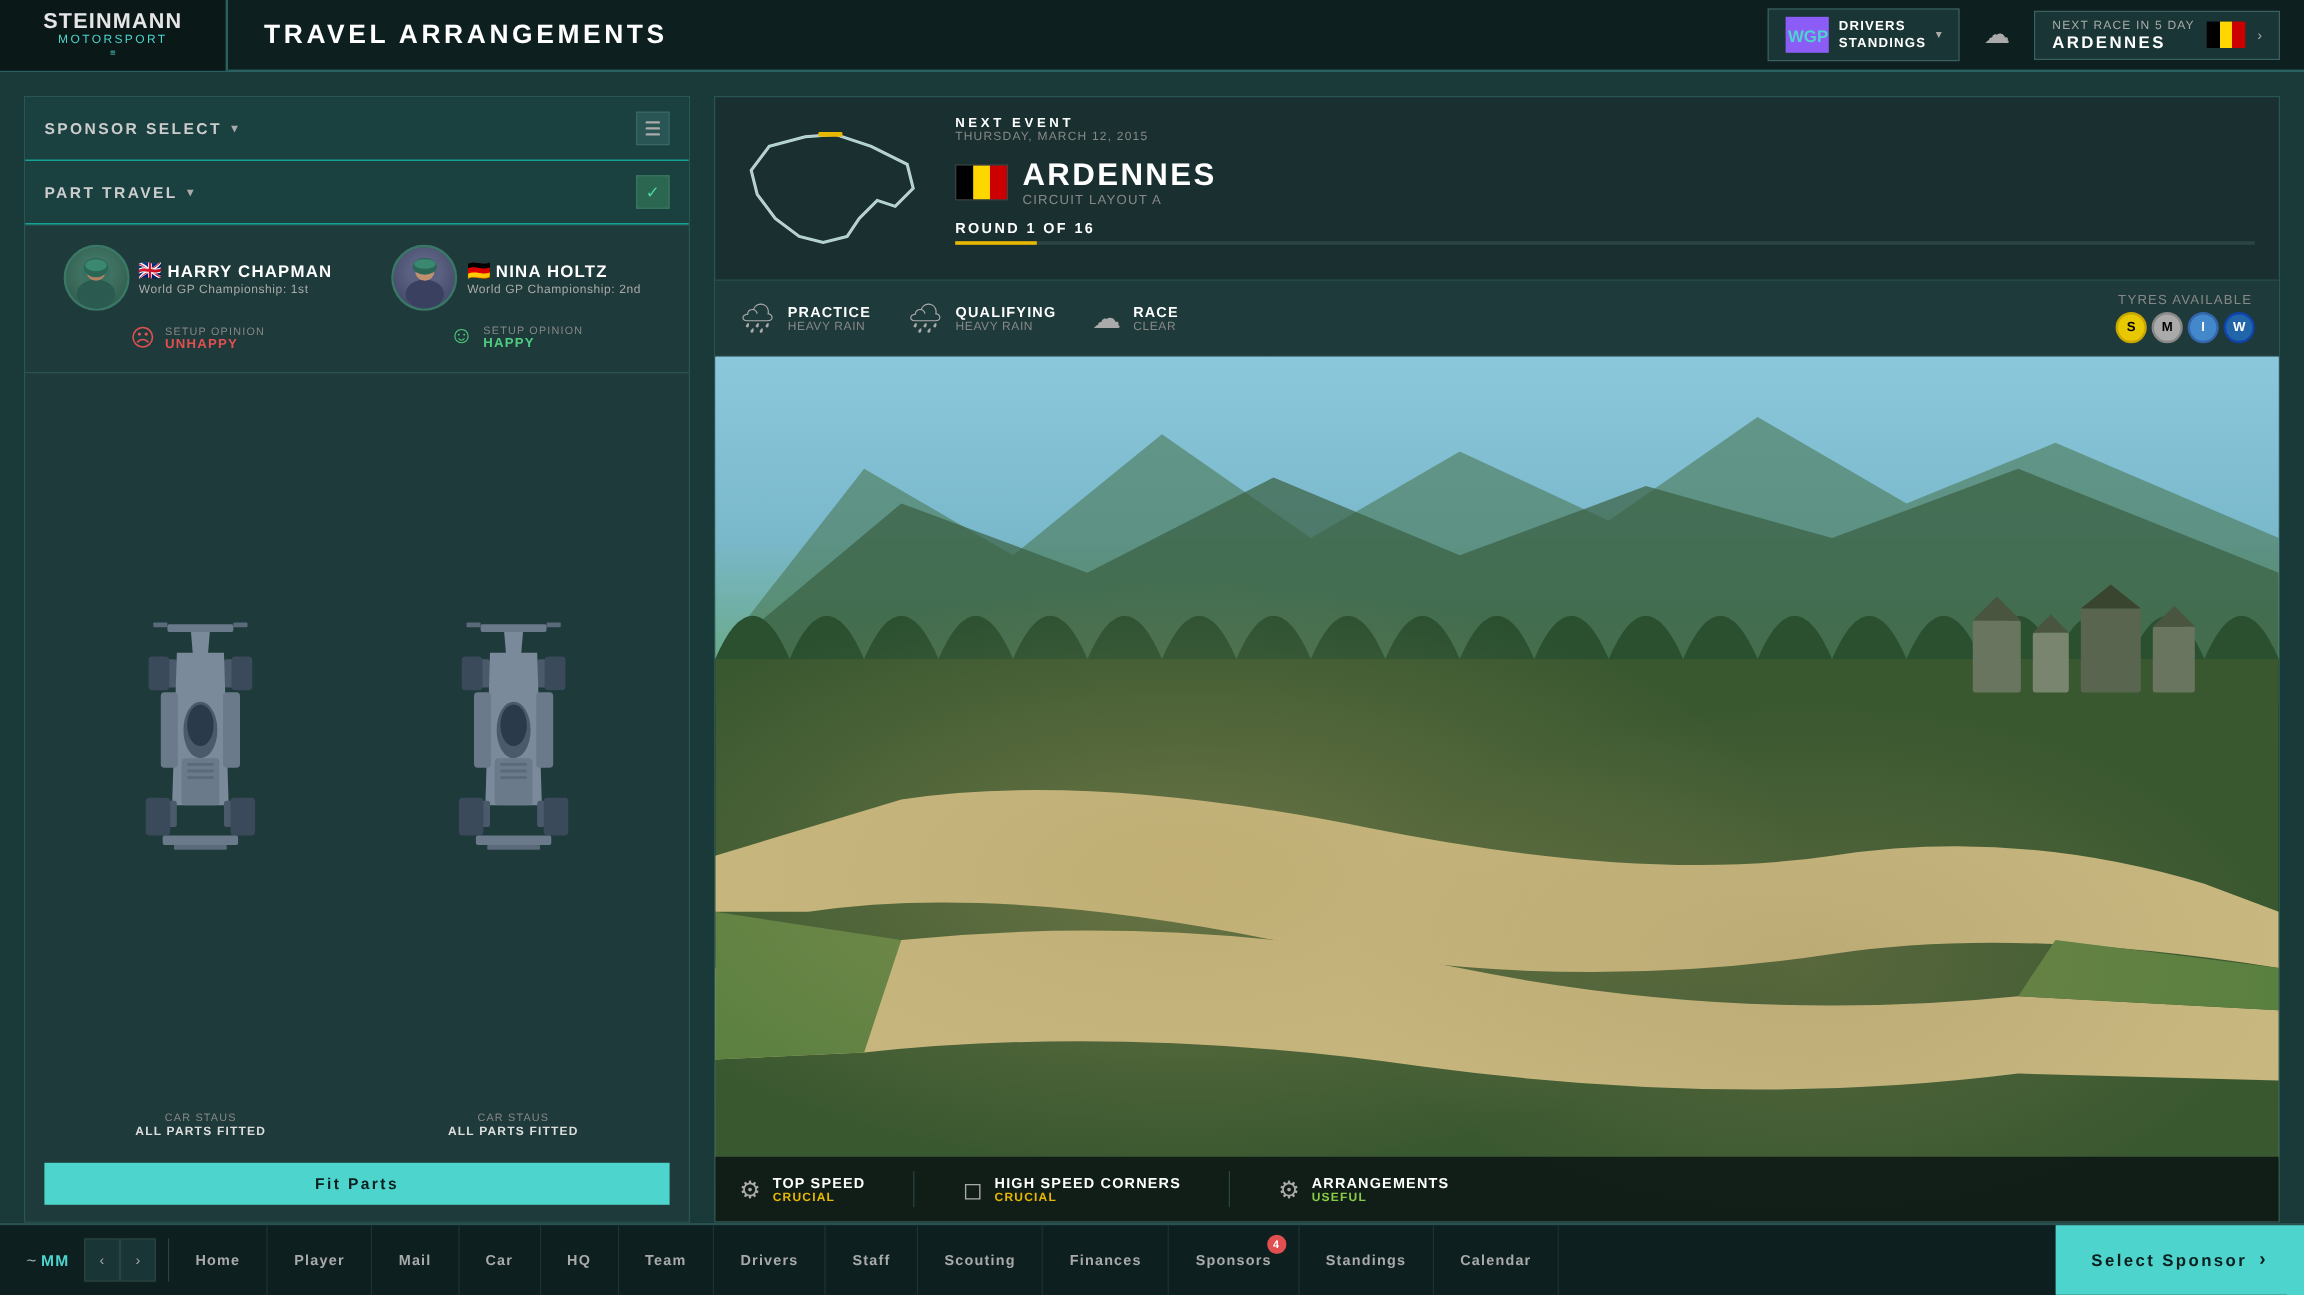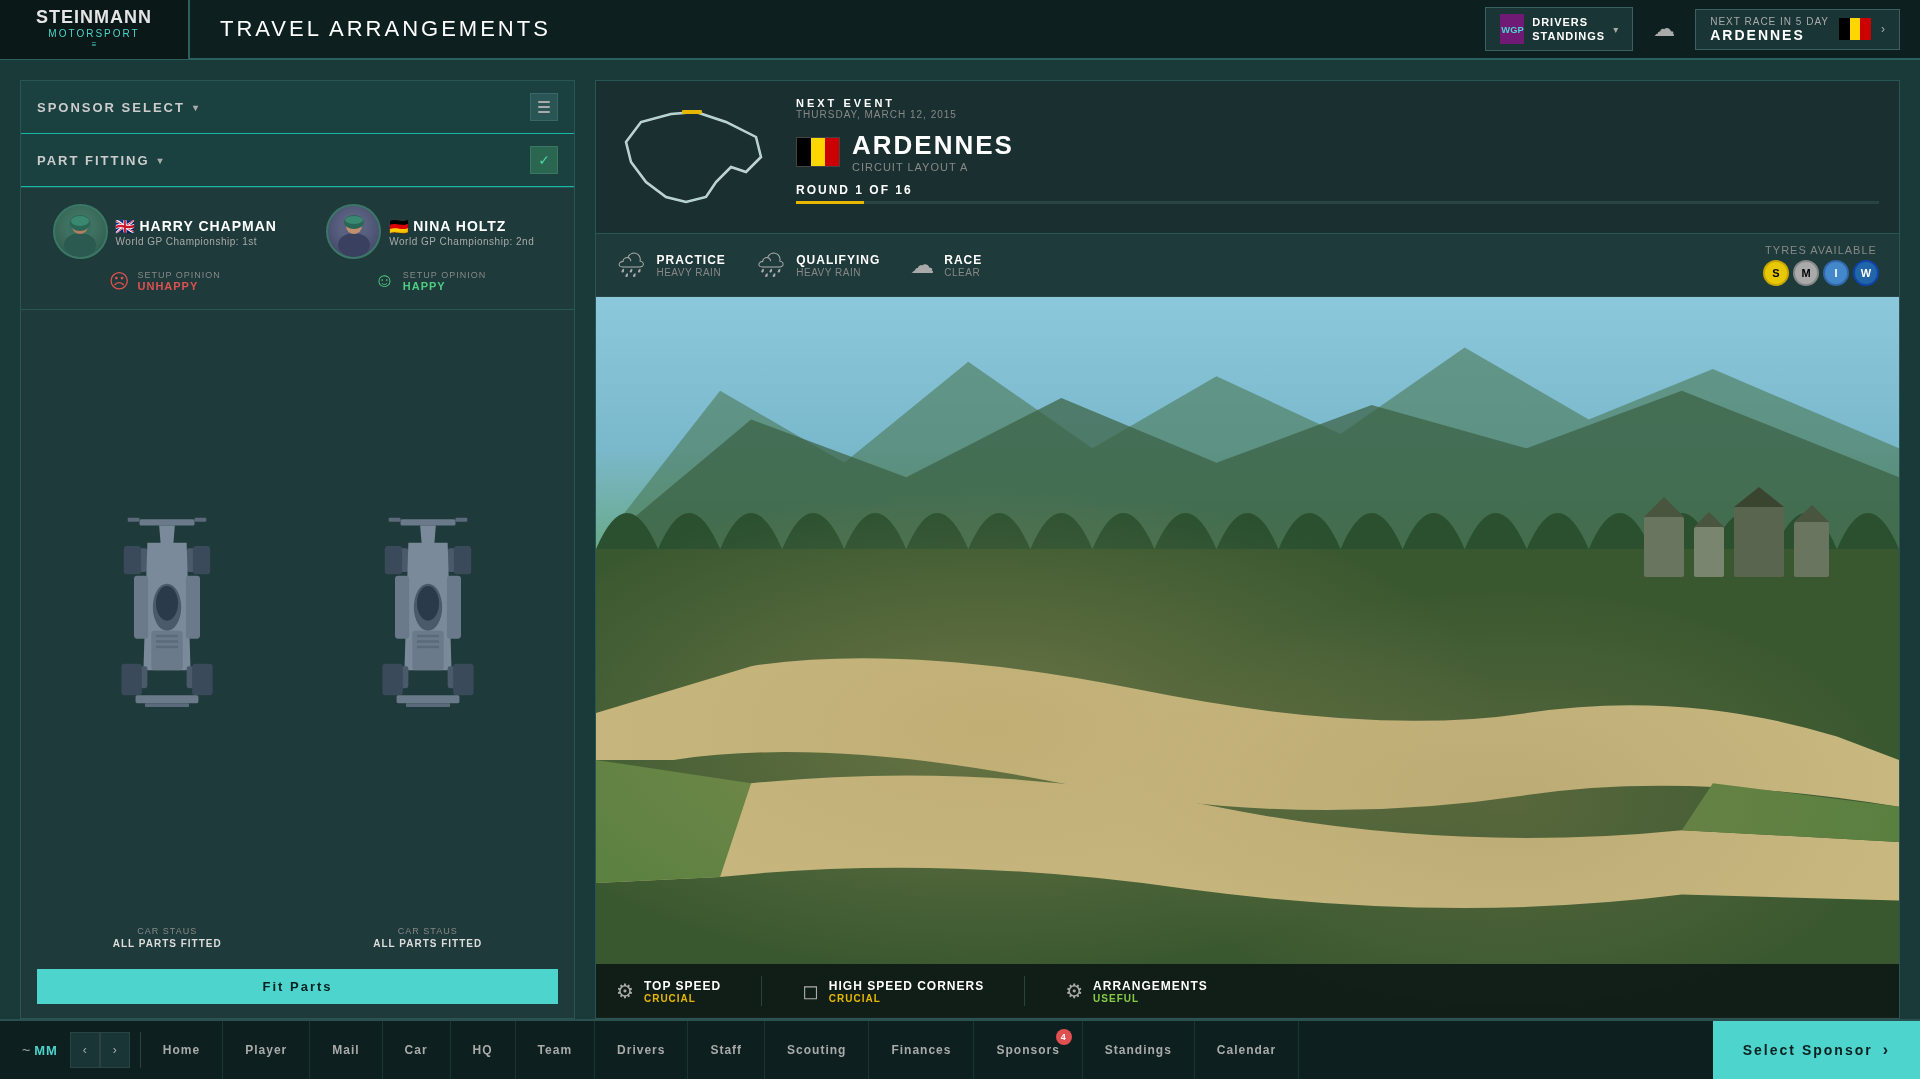--- a/index.html
+++ b/index.html
@@ -41,21 +41,21 @@
       color: #e5e5e5;
       letter-spacing: 1px;
     }
     .logo-text .motorsport {
       font-size: 10px;
       color: #4dd4cc;
       letter-spacing: 2px;
     }
     .page-title {
       font-size: 22px;
-      font-weight: 400;
+      font-weight: 700;
       letter-spacing: 3px;
       color: #fff;
       margin-left: 30px;
       flex: 1;
     }
     .top-right {
       display: flex;
       align-items: center;
       gap: 20px;
       padding-right: 20px;
@@ -63,23 +63,23 @@
     .standings-btn {
       display: flex;
       align-items: center;
       gap: 8px;
       background: #1a3535;
       padding: 6px 14px;
       border: 1px solid #3a6060;
       cursor: pointer;
     }
     .standings-icon {
-      width: 24px;
+      width: 36px;
       height: 30px;
-      background: #701a75;
+      background: #8b5cf6;
       display: flex;
       align-items: center;
       justify-content: flex-start;
     }
     .standings-text {
       font-size: 11px;
       letter-spacing: 1px;
       line-height: 1.3;
     }
     .weather-area {
@@ -652,21 +652,21 @@
           <svg width="16" height="16" viewBox="0 0 16 16" fill="#aaa">
             <rect x="2" y="2" width="12" height="2" rx="1"></rect>
             <rect x="2" y="7" width="12" height="2" rx="1"></rect>
             <rect x="2" y="12" width="12" height="2" rx="1"></rect>
           </svg>
         </div>
       </div>
 
       <div class="panel-header-row">
         <div class="panel-header-label">
-          <span>PART FITTING</span>
+          <span>PART TRAVEL</span>
           <span class="dropdown-arrow">▾</span>
         </div>
         <div class="header-icon-box" style="background:#2a6650;border-color:#3a7760;">
           <span class="check-icon">✓</span>
         </div>
       </div>
     </div>
 
     <div class="drivers-row">
 

